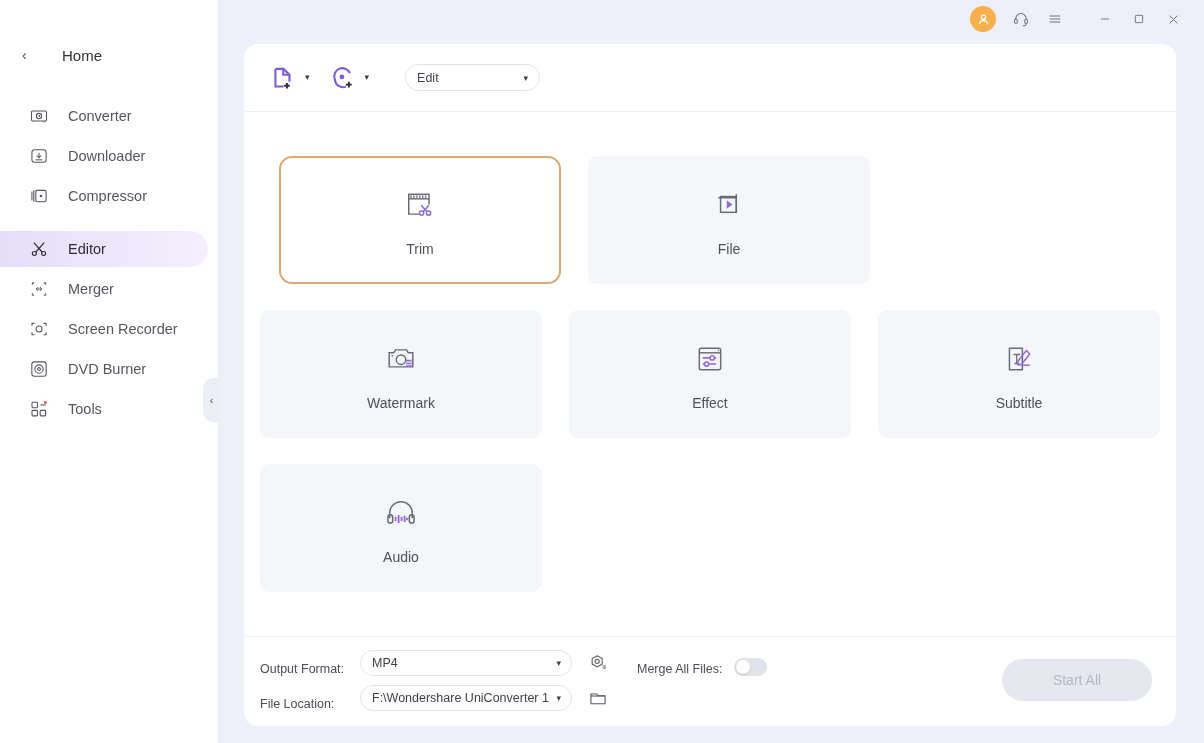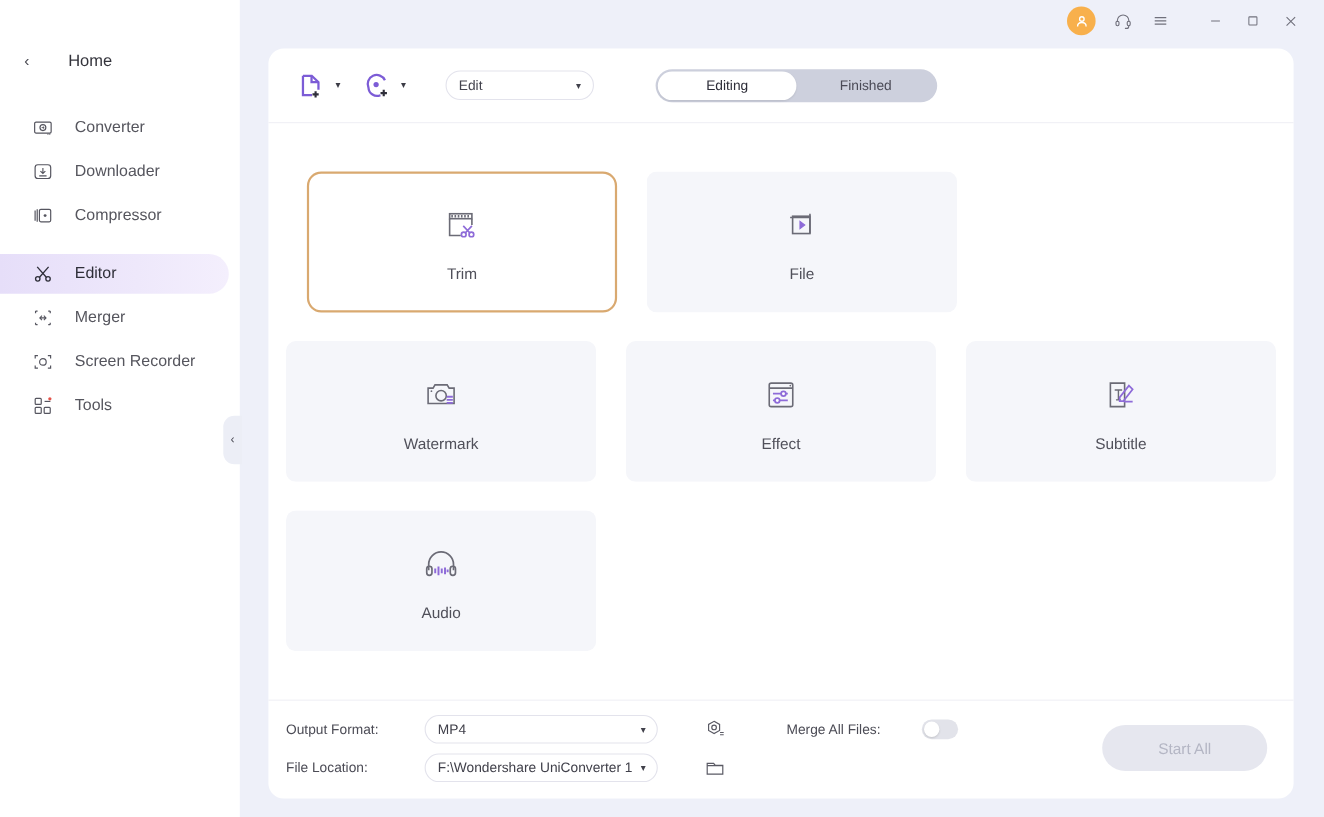--- a/index.html
+++ b/index.html
@@ -185,23 +185,22 @@
   .card-label { font-size: 14px; color: #50505a; }
 
   
   .bottombar {
     position: absolute; left: 0; bottom: 0;
     width: 932px; height: 90px;
     border-top: 1px solid #f0f0f5;
   }
   .bb-row {
     position: absolute; left: 16px;
-    display: flex; align-items: center;
+    display: flex; align-items: flex-end;
     height: 26px;
-    gap: 26px;
   }
   .bb-row.r1 { top: 13px; }
   .bb-row.r2 { top: 48px; }
   .bb-label {
     font-size: 12.5px; color: #4c4c56;
     width: 100px; flex: 0 0 100px;
   }
   .bb-select {
     width: 212px; height: 26px;
     border: 1px solid #e3e3ec;
@@ -316,20 +315,30 @@
     <div class="nav-item">
       <span class="nav-ico">
         <svg width="20" height="20" viewBox="0 0 24 24" fill="none" stroke="#55555f" stroke-width="1.3">
           <path d="M3.6 8.2V5.2h3M20.4 8.2V5.2h-3M3.6 15.8v3h3M20.4 15.8v3h-3"></path>
           <circle cx="12" cy="12" r="3.6"></circle>
         </svg>
       </span>
       <span class="nav-label">Screen Recorder</span>
     </div>
 
+    <div class="nav-item">
+      <span class="nav-ico">
+        <svg width="20" height="20" viewBox="0 0 24 24" fill="none" stroke="#55555f" stroke-width="1.3">
+          <rect x="3.4" y="3.4" width="17.2" height="17.2" rx="3"></rect>
+          <circle cx="12" cy="12" r="5"></circle>
+          <circle cx="12" cy="12" r="1.7"></circle>
+        </svg>
+      </span>
+      <span class="nav-label">DVD Burner</span>
+    </div>
 
     <div class="nav-item">
       <span class="nav-ico">
         <svg width="20" height="20" viewBox="0 0 24 24" fill="none" stroke="#55555f" stroke-width="1.3">
           <rect x="3.6" y="3.8" width="6.6" height="6.6" rx="1"></rect>
           <rect x="3.6" y="13.6" width="6.6" height="6.6" rx="1"></rect>
           <rect x="13.4" y="13.6" width="6.6" height="6.6" rx="1"></rect>
           <path d="M13.8 7.1h6.4" stroke-width="1.25"></path>
           <circle cx="19.6" cy="4.3" r="1.8" fill="#e4534a" stroke="none"></circle>
         </svg>
@@ -407,24 +416,20 @@
             </svg>
           </span>
           <span class="caret">▾</span>
         </div>
 
         <div class="edit-select">
           <span>Edit</span>
           <span class="sel-caret">▾</span>
         </div>
 
-        <div class="segment">
-          <div class="seg-btn active">Editing</div>
-          <div class="seg-btn">Finished</div>
-        </div>
       </div>
 
       <div class="grid">
 
         <div class="card selected">
           <span class="card-ico">
             <svg width="36" height="36" viewBox="0 0 32 32" fill="none" stroke="#6b6b76" stroke-width="1.3">
               <rect x="6" y="6.5" width="18" height="4"></rect>
               <path d="M8 7.6v2M10.6 7.6v2M13.2 7.6v2M15.8 7.6v2M18.4 7.6v2M21 7.6v2"></path>
               <path d="M6 10.5v13.6h9"></path>

